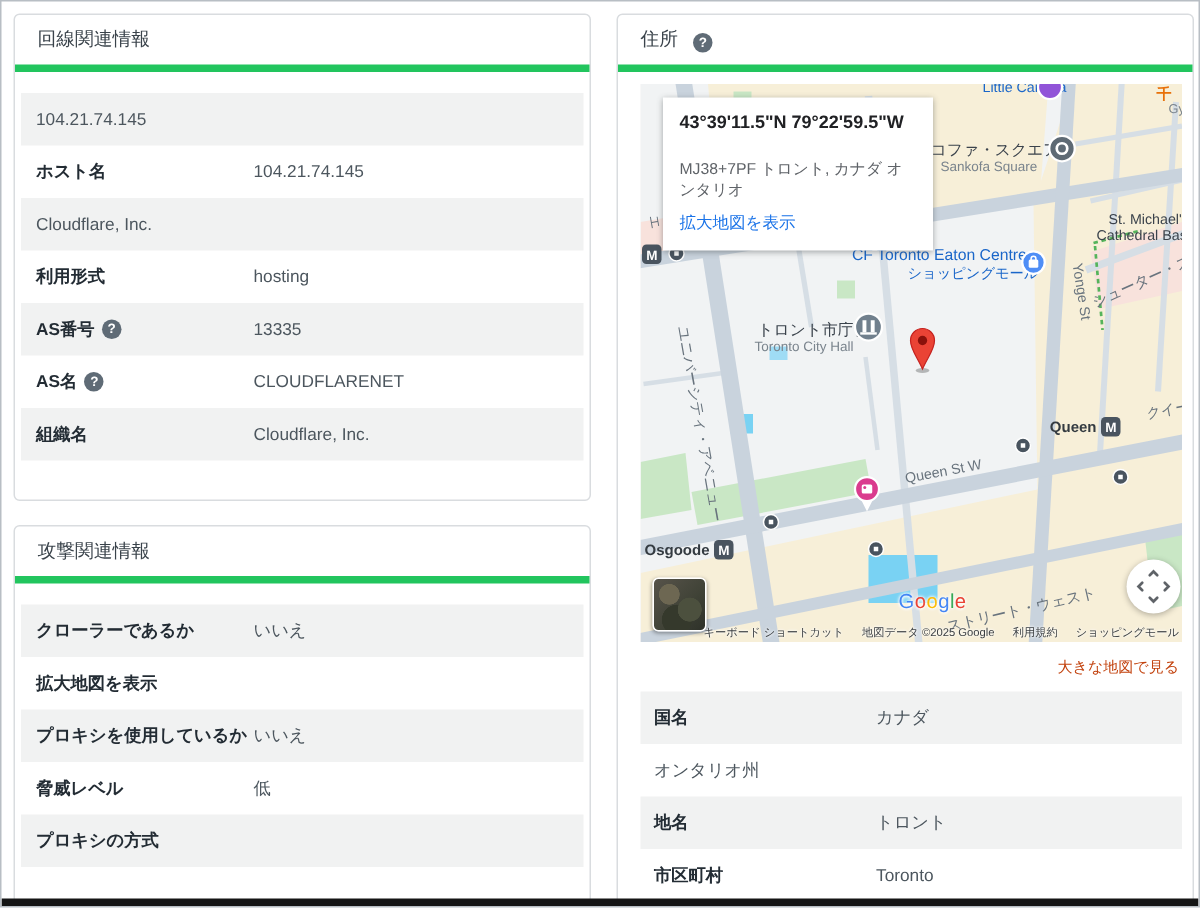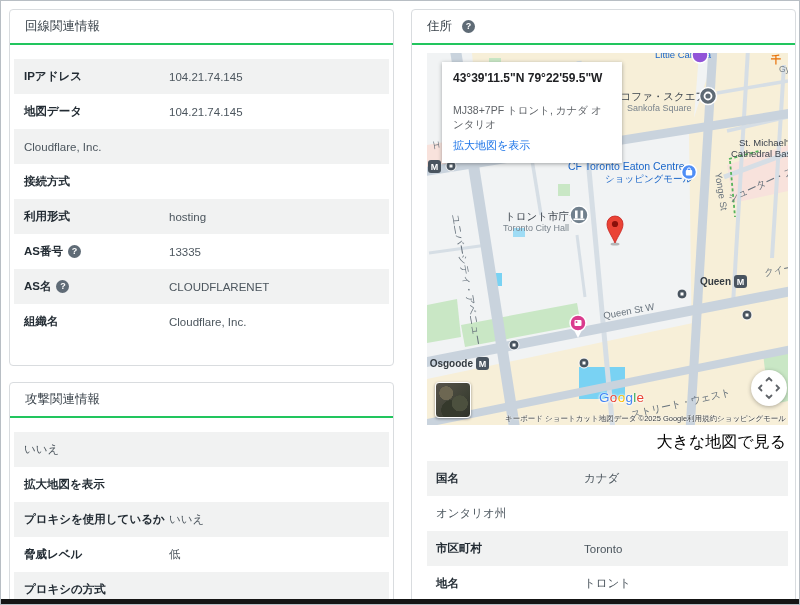--- a/index.html
+++ b/index.html
@@ -5,21 +5,21 @@
   html,body{margin:0;padding:0}
   body{
     width:800px;height:605px;overflow:hidden;position:relative;
     background:#fff;box-sizing:border-box;border:1px solid #b8bec4;
     font-family:"Liberation Sans","DejaVu Sans",sans-serif;
     -webkit-font-smoothing:antialiased;
   }
   .col-left{position:absolute;left:8px;top:8px;width:385px}
   .col-right{position:absolute;left:410px;top:8px;width:385px}
   .card{background:#fff;border:1px solid #d9dcdf;border-radius:4px;margin-bottom:16px}
-  .card-header{padding:8px 15px;font-size:12.5px;color:#3a434b;border-bottom:2px solid #22c55e;display:flex;align-items:center;gap:5px}
+  .card-header{padding:8px 15px;font-size:12.5px;color:#3a434b;border-bottom:5px solid #22c55e;display:flex;align-items:flex-end;gap:5px}
   .card-body{padding:14px 4px 26px}
   .trow{display:flex;align-items:center;min-height:35px;padding-left:10px;font-size:11.5px}
   .striped .trow:nth-child(odd){background:#f1f2f2}
   .tl{flex:0 0 145px;font-weight:bold;color:#232c34;display:flex;align-items:center}
   .tv{color:#4c565e}
   .qicon{width:13px;height:13px;border-radius:50%;background:#5f6b76;color:#fff;font-size:9px;font-weight:bold;
     display:inline-flex;align-items:center;justify-content:center;margin-left:5px;flex:0 0 13px;line-height:1}
   
   .addr-body{padding:8px 7px 0 15px}
   .map-wrap{position:relative;width:361px;height:372px;background:#f1f3f4;overflow:hidden;cursor:grab}
@@ -32,57 +32,52 @@
   .sat{position:absolute;left:8px;bottom:7px;width:34px;height:34px;border-radius:4px;border:1.5px solid #fff;
     box-shadow:0 1px 3px rgba(0,0,0,.4);z-index:5;cursor:pointer;
     background:
       radial-gradient(circle at 30% 30%, #6d6752 0 20%, transparent 21%),
       radial-gradient(circle at 70% 60%, #4c503e 0 25%, transparent 26%),
       radial-gradient(circle at 45% 80%, #35392c 0 30%, transparent 31%),
       linear-gradient(135deg,#57534a,#3f4236 60%,#2e3129)}
   .glogo{position:absolute;left:172px;bottom:20px;font-size:13.5px;font-weight:normal;z-index:5;letter-spacing:.3px;
     text-shadow:0 0 2px #fff,0 0 3px #fff,0 1px 2px #fff}
   .gB{color:#4285F4}.gR{color:#EA4335}.gY{color:#FBBC05}.gG{color:#34A853}
-  .attr{position:absolute;right:2px;bottom:1px;display:flex;align-items:center;z-index:5;white-space:nowrap;
+  .attr{position:absolute;right:2px;bottom:1px;display:flex;gap:12px;align-items:center;z-index:5;white-space:nowrap;
     font-size:7.5px;color:#3c4043;text-shadow:0 0 2px #fff,0 0 2px #fff}
   .attr span{cursor:pointer}
   .fsc{position:absolute;right:1px;bottom:19px;width:36px;height:36px;border-radius:50%;background:#fff;
     box-shadow:0 1px 4px rgba(0,0,0,.3);display:flex;align-items:center;justify-content:center;z-index:5;cursor:pointer}
   .link-row{padding:7px 2px 6px;text-align:right}
-  .link-row a{font-size:16px;color:#000000;text-decoration:none;cursor:pointer}
+  .link-row a{font-size:10px;color:#c2410c;text-decoration:none;cursor:pointer}
   .addr-table{margin-top:2px}
   .addr-table .trow{padding-left:9px}
   .addr-table .tl{flex:0 0 148px}
   .footer-bar{position:absolute;left:0;right:0;bottom:0;height:5px;background:#151515;z-index:50}
   svg text{font-family:"Liberation Sans","DejaVu Sans",sans-serif}
 </style>
 </head>
 <body>
 
 <div class="col-left">
 
   <div class="card">
     <div class="card-header">
       <span>回線関連情報</span>
     </div>
     <div class="card-body striped">
       <div class="trow">
-        <div class="tl">IPアドレス</div>
         <div class="tv">104.21.74.145</div>
       </div>
       <div class="trow">
-        <div class="tl">地図データ</div>
+        <div class="tl">ホスト名</div>
         <div class="tv">104.21.74.145</div>
       </div>
       <div class="trow">
         <div class="tv">Cloudflare, Inc.</div>
-      </div>
-      <div class="trow">
-        <div class="tl">接続方式</div>
-        <div class="tv"></div>
       </div>
       <div class="trow">
         <div class="tl">利用形式</div>
         <div class="tv">hosting</div>
       </div>
       <div class="trow">
         <div class="tl">
           <span>AS番号</span>
           <span class="qicon">?</span>
         </div>
@@ -101,20 +96,21 @@
       </div>
     </div>
   </div>
 
   <div class="card">
     <div class="card-header">
       <span>攻撃関連情報</span>
     </div>
     <div class="card-body striped">
       <div class="trow">
+        <div class="tl">クローラーであるか</div>
         <div class="tv">いいえ</div>
       </div>
       <div class="trow">
         <div class="tl">拡大地図を表示</div>
         <div class="tv"></div>
       </div>
       <div class="trow">
         <div class="tl">プロキシを使用しているか</div>
         <div class="tv">いいえ</div>
       </div>
@@ -301,28 +297,28 @@
 
       <div class="addr-table striped">
         <div class="trow">
           <div class="tl">国名</div>
           <div class="tv">カナダ</div>
         </div>
         <div class="trow">
           <div class="tv">オンタリオ州</div>
         </div>
         <div class="trow">
+          <div class="tl">地名</div>
+          <div class="tv">トロント</div>
+        </div>
+        <div class="trow">
           <div class="tl">市区町村</div>
           <div class="tv">Toronto</div>
         </div>
         <div class="trow">
-          <div class="tl">地名</div>
-          <div class="tv">トロント</div>
-        </div>
-        <div class="trow">
           <div class="tl"></div>
           <div class="tv"></div>
         </div>
       </div>
 
     </div>
   </div>
 </div>
 
 <div class="footer-bar"></div>

